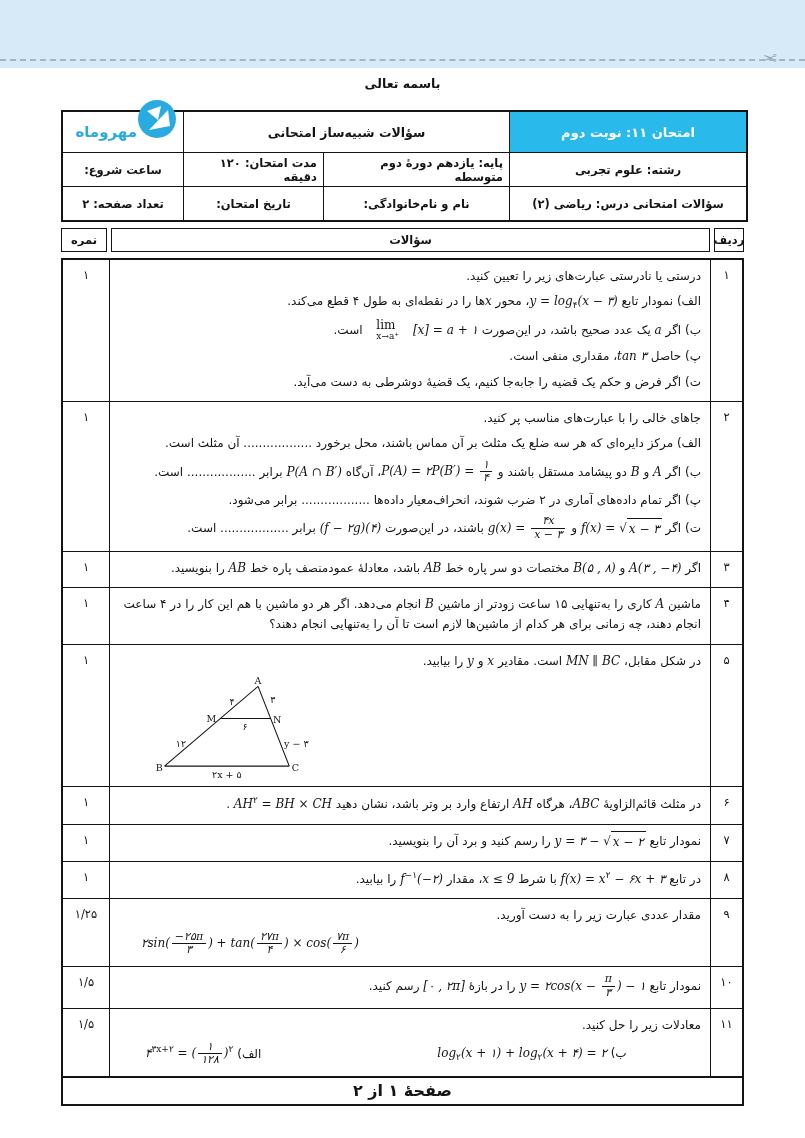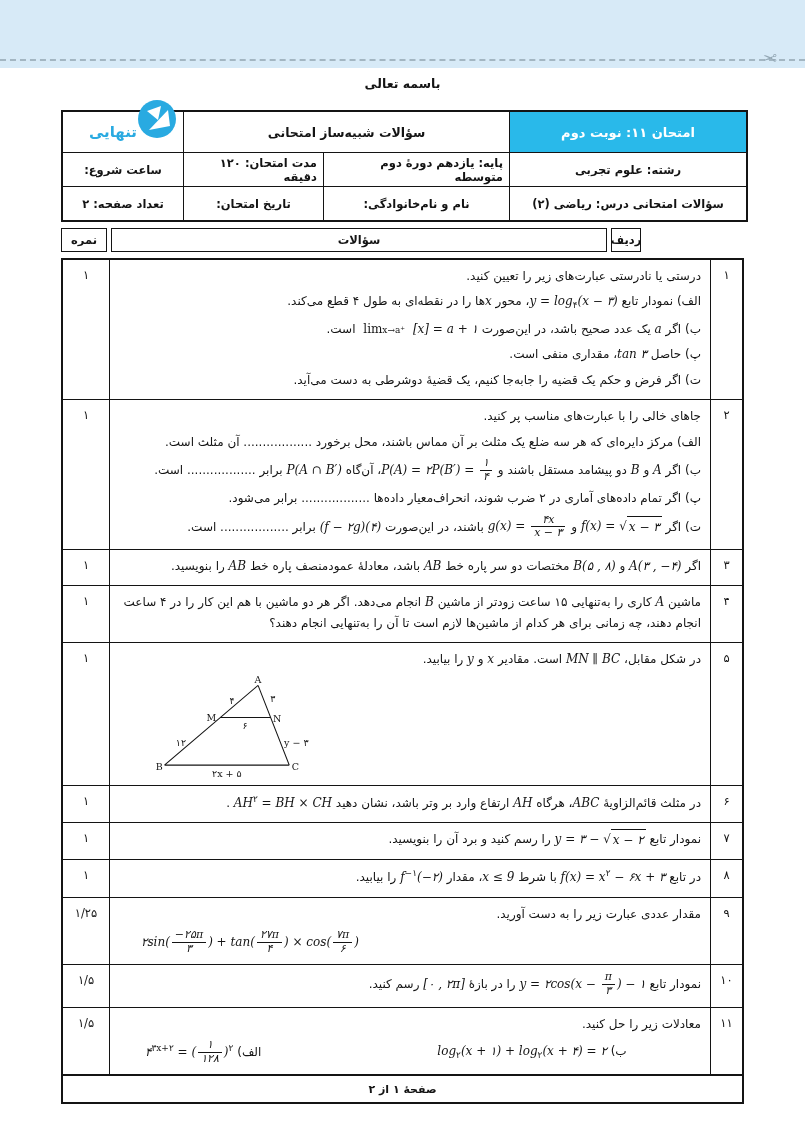--- a/index.html
+++ b/index.html
@@ -25,21 +25,21 @@
   .hcell.r1{border-top:none;}
   .hcell.title{font-size:12.5px;}
   .hcell.badgecell{padding:0;}
   .badge{width:100%;height:100%;background:#29b9ea;color:#fff;display:flex;
          align-items:center;justify-content:center;font-size:13px;font-weight:bold;}
   .logocell{position:relative;justify-content:flex-start;padding-right:46px;}
   .brandtext{color:#29aae1;font-size:15px;font-weight:bold;letter-spacing:0;}
   .brandicon{position:absolute;top:-13px;right:6px;}
 
   
-  .qhead{position:absolute;left:61px;top:228px;width:580px;display:grid;
+  .qhead{position:absolute;left:61px;top:228px;width:683px;display:grid;
          grid-template-columns:46px 1fr 30px;column-gap:4px;direction:ltr;}
   .qh{border:1.6px solid #141414;height:22px;display:flex;align-items:center;
       justify-content:center;font-size:11.5px;font-weight:bold;}
 
   
   .qbody{position:absolute;left:61px;top:258px;width:683px;border:2px solid #141414;
          box-sizing:border-box;direction:ltr;}
   .qrow{display:grid;grid-template-columns:46px 1fr 31px;border-bottom:1.2px solid #141414;}
   .cell{box-sizing:border-box;}
   .cell.score{text-align:center;padding-top:8px;font-size:11.5px;}
@@ -67,28 +67,28 @@
   .math{font-family:"DejaVu Serif",serif;font-style:italic;white-space:nowrap;
         unicode-bidi:embed;font-size:12px;}
   .math sub,.math sup{font-size:9px;font-style:normal;}
   .frac{display:inline-flex;flex-direction:column;vertical-align:middle;
         text-align:center;line-height:1.15;font-size:11px;margin:0 2px;}
   .fn{border-bottom:1px solid #141414;padding:0 3px;}
   .fd{padding:0 3px;}
   .sqrt{display:inline-flex;align-items:flex-start;white-space:nowrap;}
   .rt{font-style:normal;}
   .rd{border-top:1px solid #141414;padding:0 2px;}
-  .lim{display:inline-flex;flex-direction:row;align-items:flex-end;
-       vertical-align:middle;line-height:1.05;font-style:normal;margin:0 4px;}
+  .lim{display:inline-flex;flex-direction:column;align-items:flex-start;
+       vertical-align:middle;line-height:1.05;font-style:normal;margin:0 10px;}
   .lu{font-size:9px;}
 
   .qfig{display:block;margin:2px auto 2px 24px;direction:ltr;}
 
   .qfooter{border-top:0.5px solid #141414;height:26px;display:flex;align-items:center;
-           justify-content:center;font-size:11px;font-weight:bold;direction:rtl;}
+           justify-content:center;font-size:16px;font-weight:bold;direction:rtl;}
 
   .pagenum{position:absolute;left:0;top:1072px;width:100%;text-align:center;
            font-size:14px;font-weight:bold;}
 </style>
 </head>
 <body>
 
 <div class="page">
 
   <div class="cutstrip">
@@ -101,21 +101,21 @@
   <div class="htable">
 
     <div class="hcell r1 c1 logocell">
       <span class="brandicon">
         <svg width="40" height="40" viewBox="-20 -20 40 40">
           <circle cx="0" cy="0" r="19" fill="#29aae1"></circle>
           <path d="M -10,-8 L 4,-13 L 1,1 Z" fill="#ffffff"></path>
           <path d="M -8,11 L 11,-9 L 13,7 Z" fill="#ffffff"></path>
         </svg>
       </span>
-      <span class="brandtext">تنهایی</span>
+      <span class="brandtext">مهروماه</span>
     </div>
     <div class="hcell r1 title" style="grid-column:2 / span 2;">سؤالات شبیه‌ساز امتحانی</div>
     <div class="hcell r1 badgecell">
       <div class="badge">امتحان ۱۱: نوبت دوم</div>
     </div>
 
     <div class="hcell c1">ساعت شروع:</div>
     <div class="hcell">مدت امتحان: ۱۲۰ دقیقه</div>
     <div class="hcell">پایه: یازدهم دورهٔ دوم متوسطه</div>
     <div class="hcell">رشته: علوم تجربی</div>

